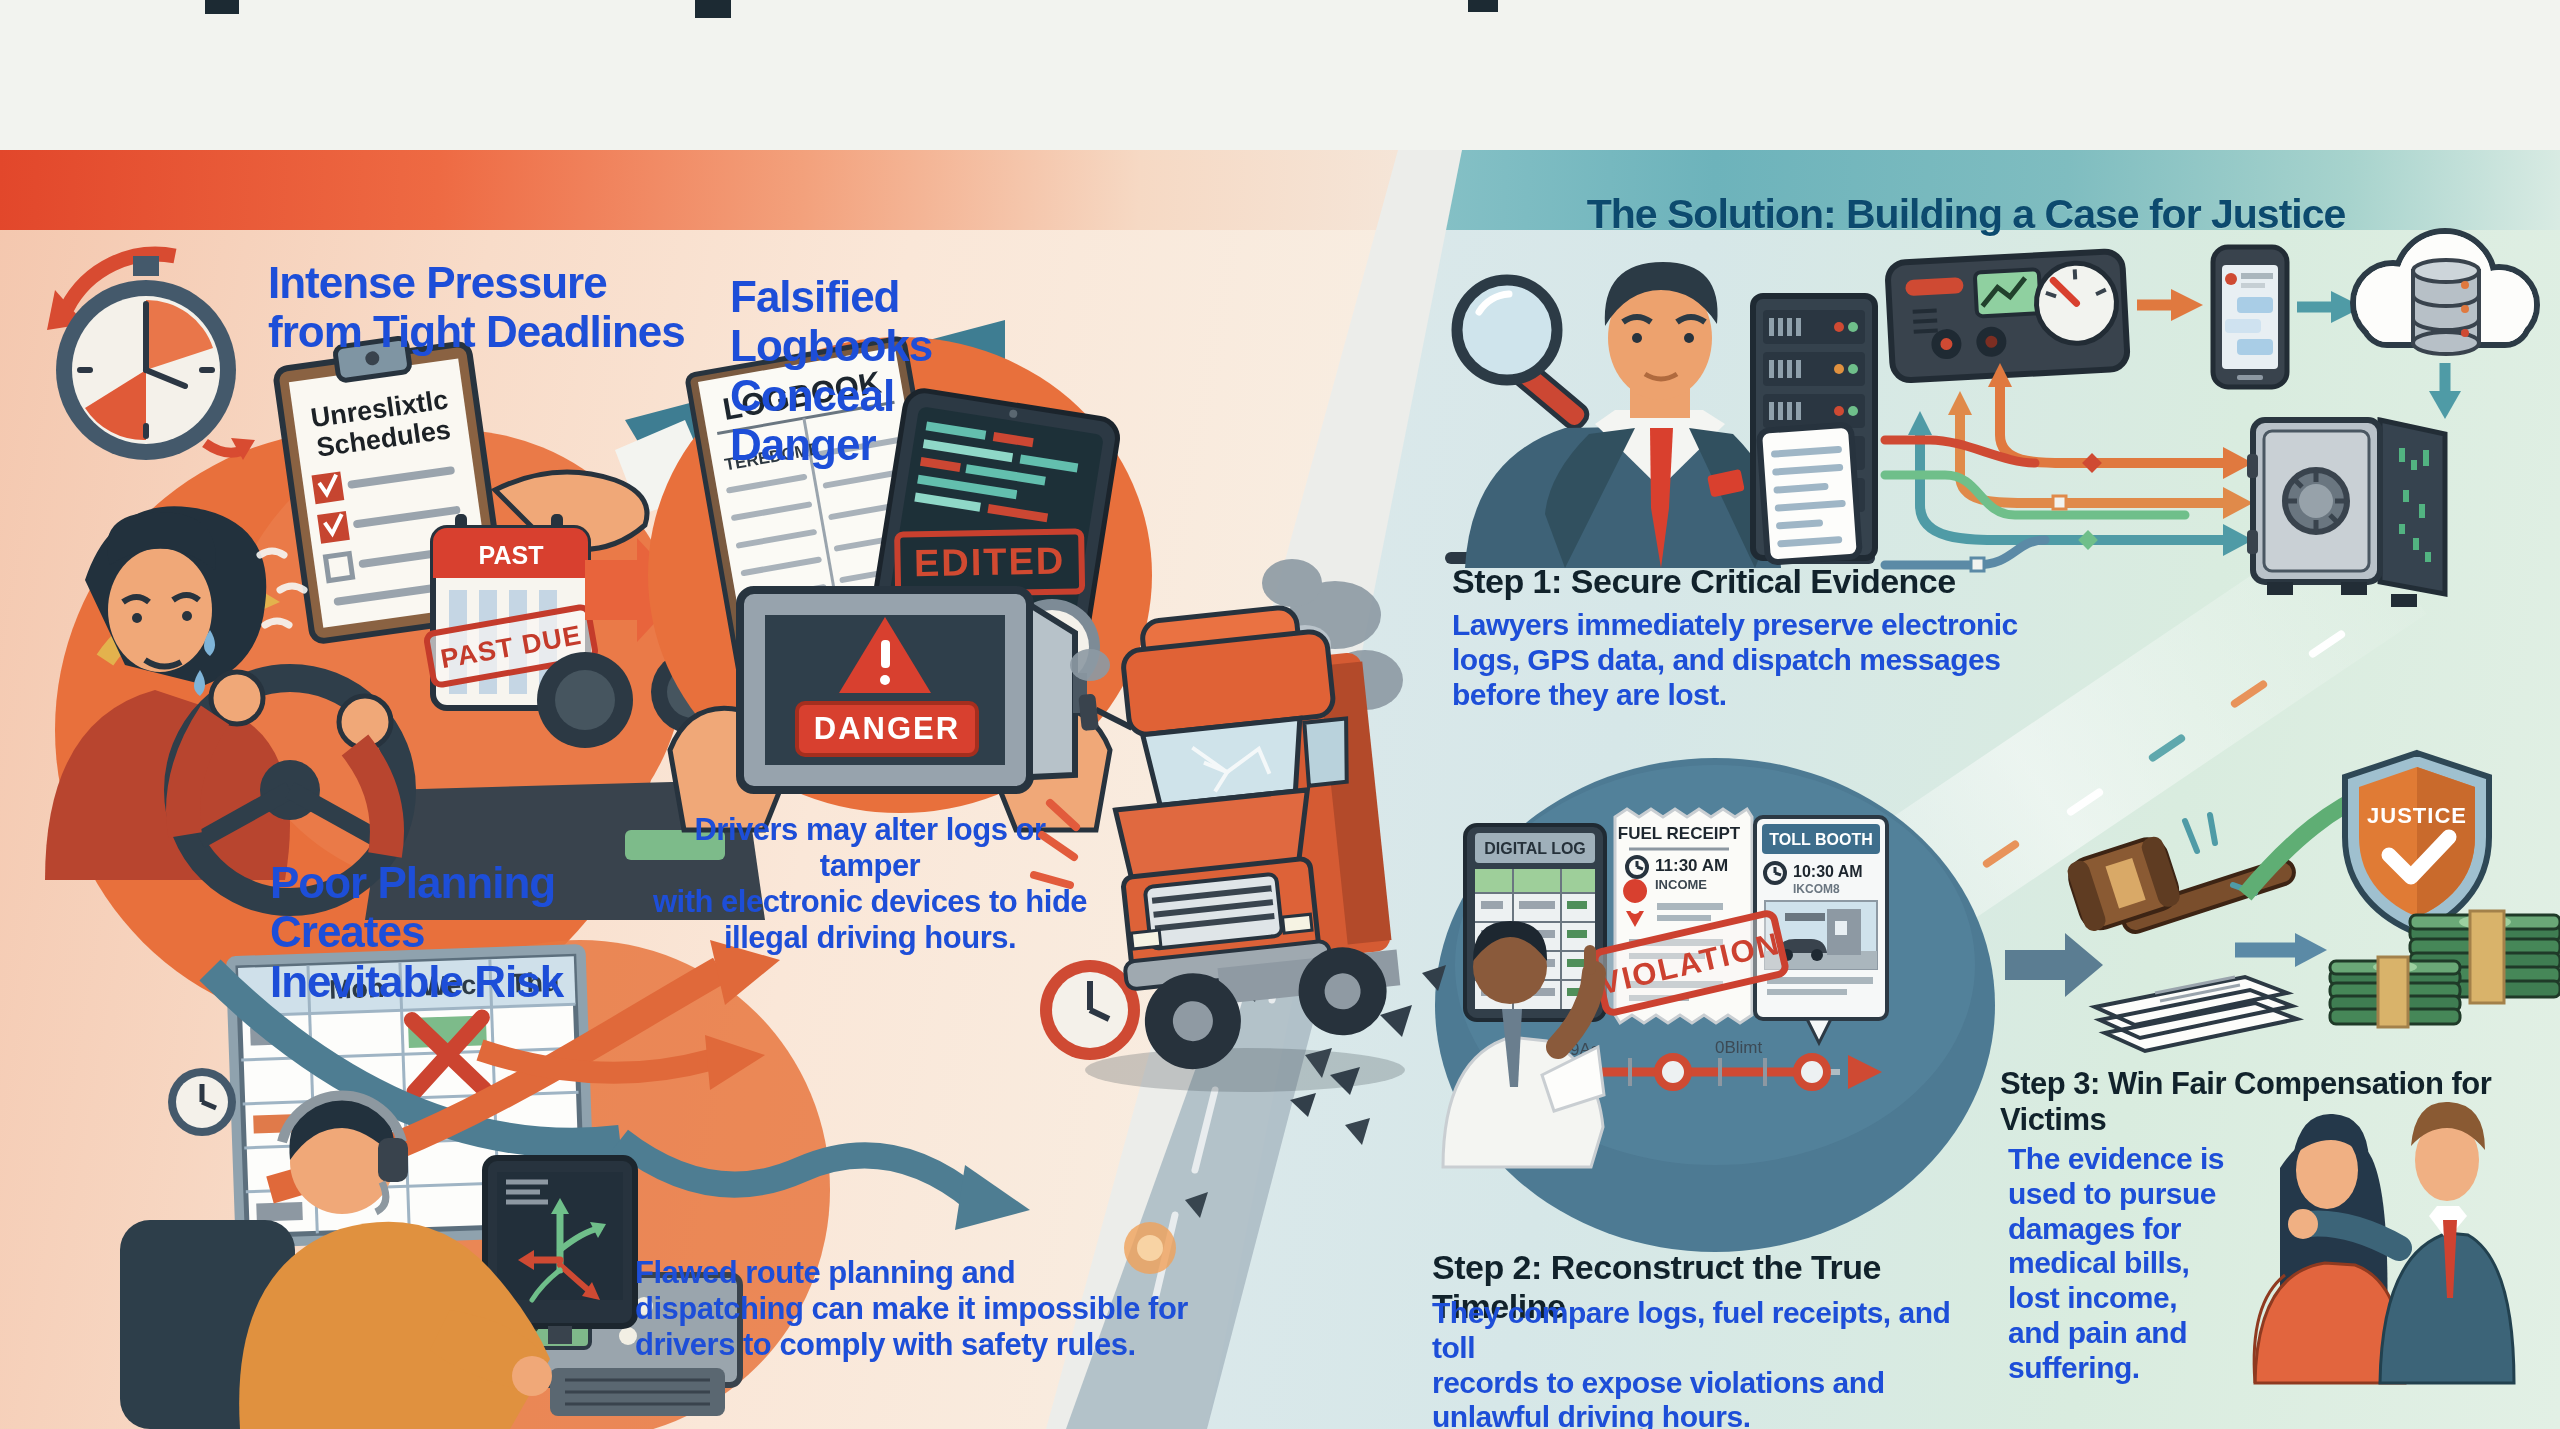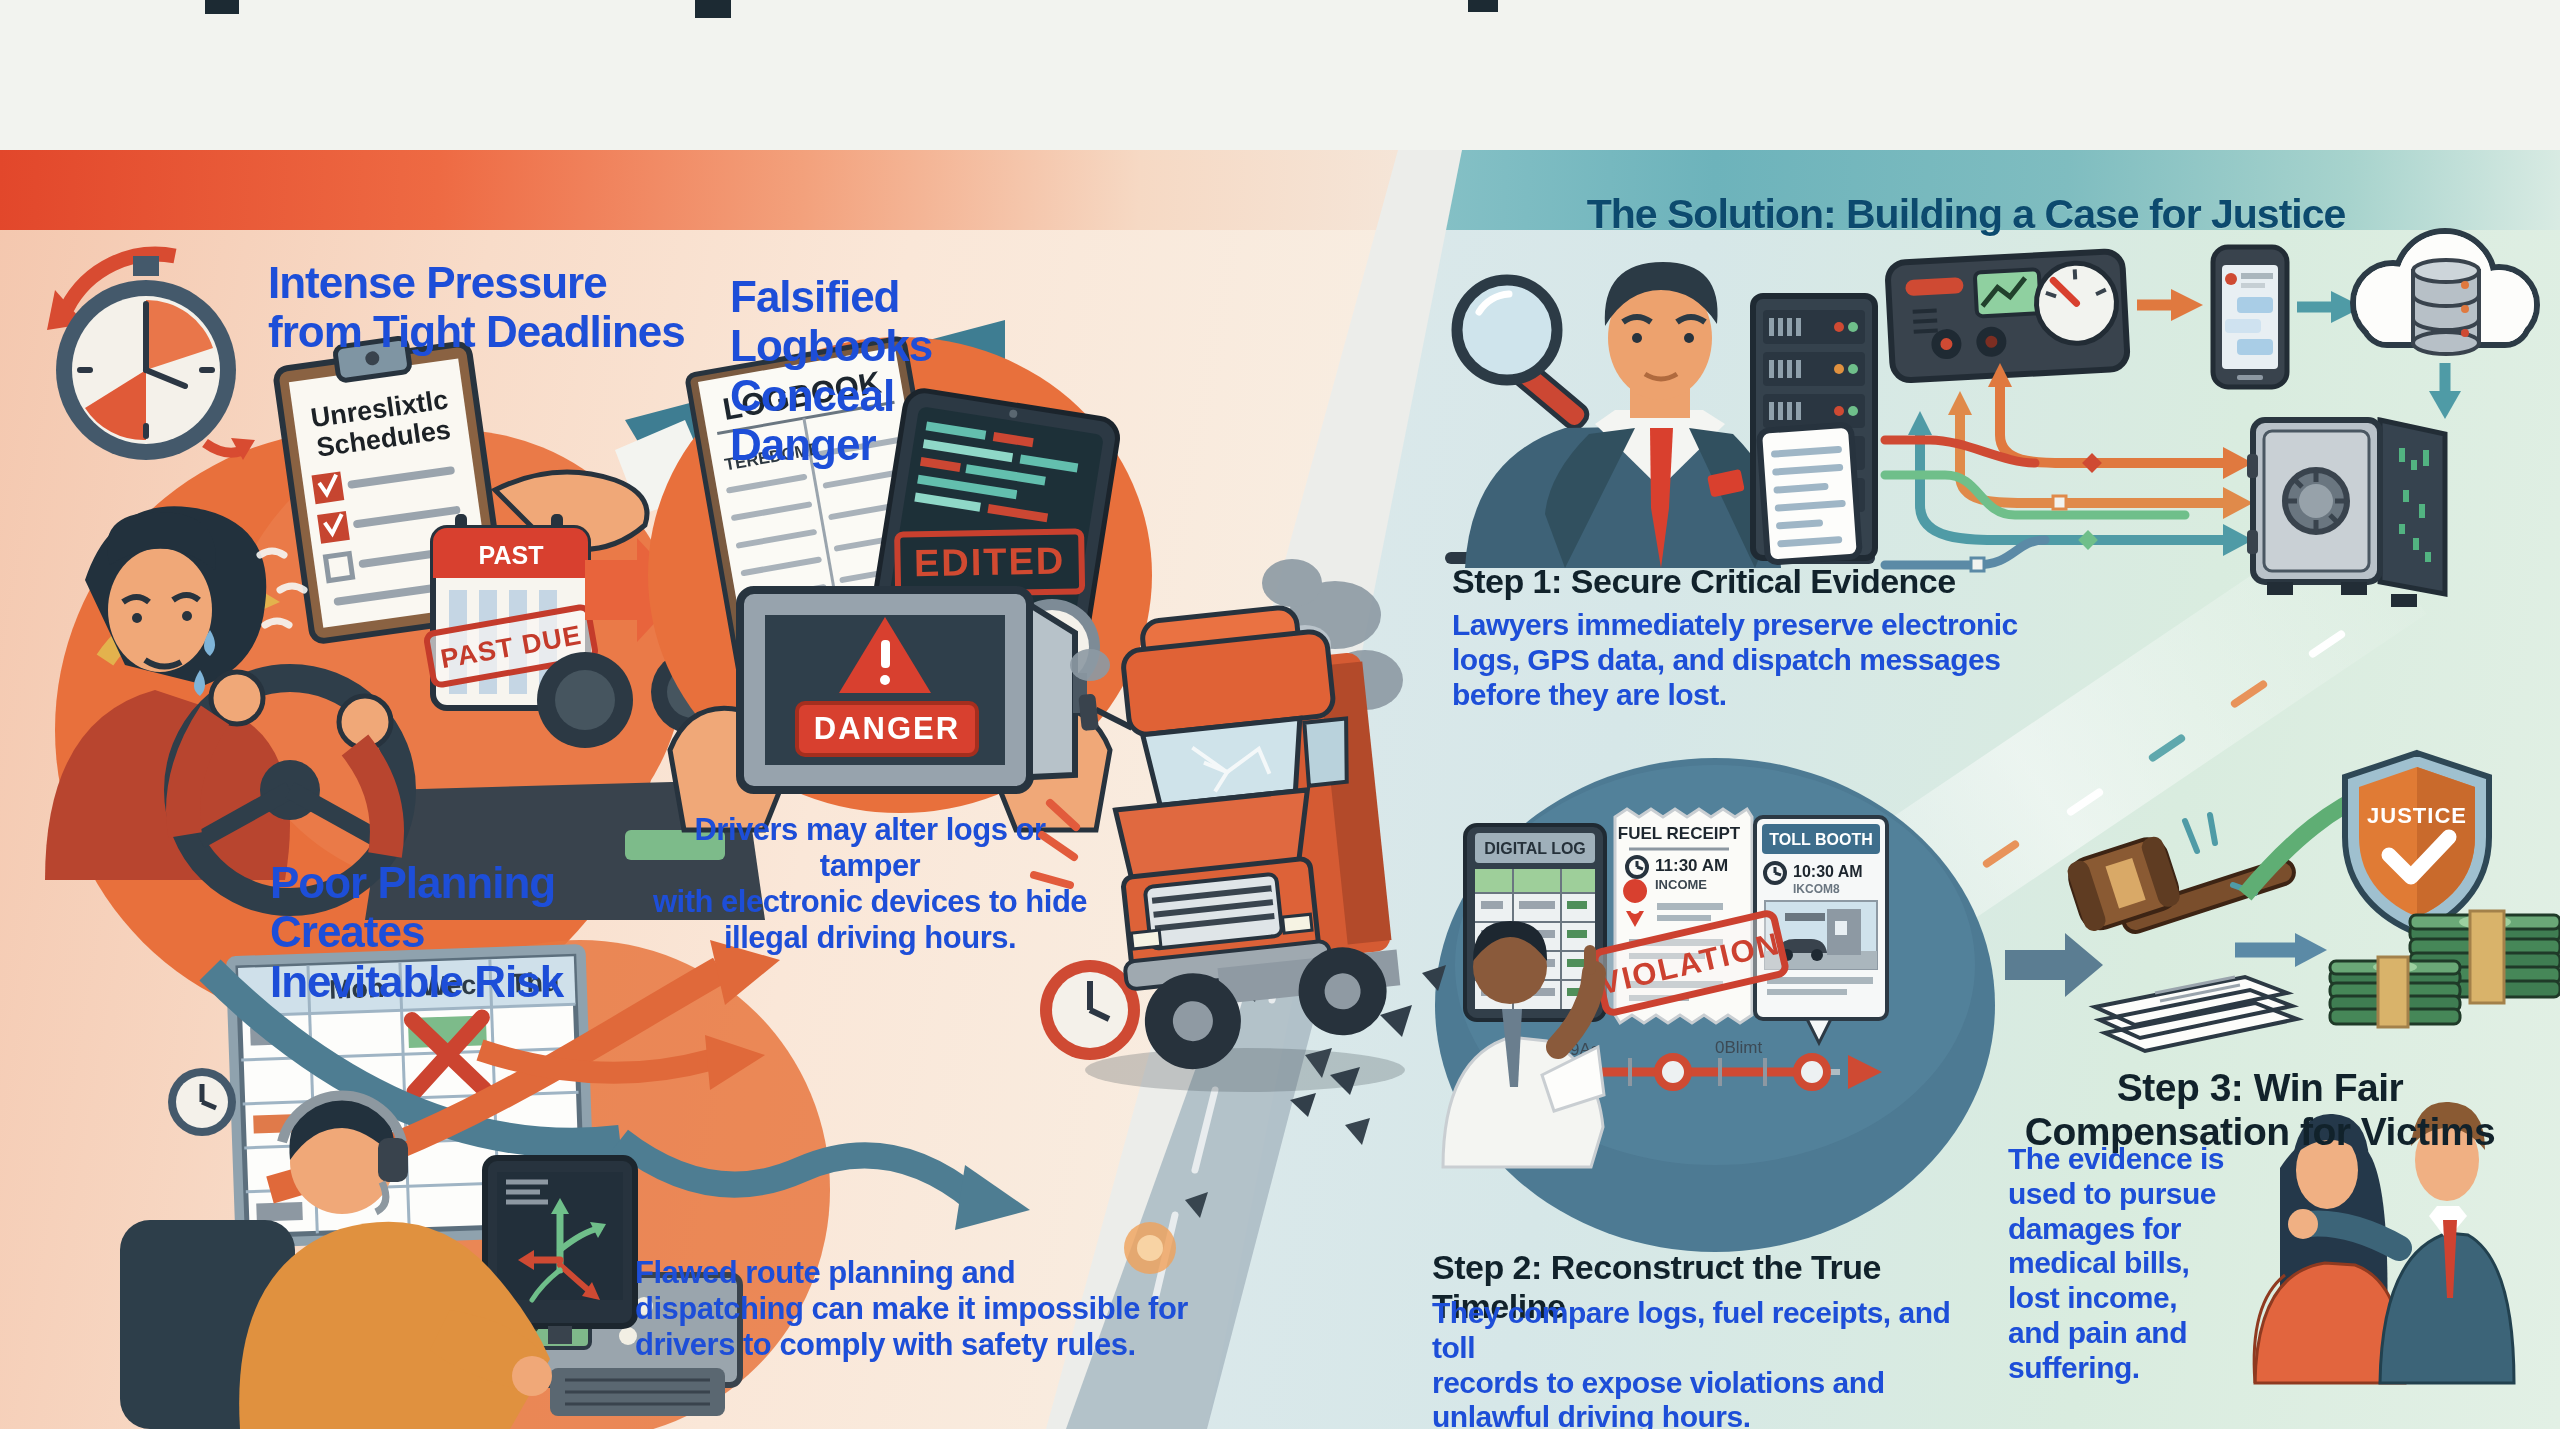--- a/index.html
+++ b/index.html
@@ -807,21 +807,21 @@
         <rect x="0" y="13" width="130" height="15" rx="6" fill="#468758" stroke="#1f3a28" stroke-width="3"></rect>
         <rect x="0" y="26" width="130" height="15" rx="6" fill="#3f7d52" stroke="#1f3a28" stroke-width="3"></rect>
         <rect x="0" y="39" width="130" height="15" rx="6" fill="#468758" stroke="#1f3a28" stroke-width="3"></rect>
         <rect x="0" y="-9" width="130" height="13" rx="6" fill="#6aa877" stroke="#1f3a28" stroke-width="3"></rect>
         <ellipse cx="65" cy="-3" rx="22" ry="6" fill="#9ccf9f"></ellipse>
         <rect x="48" y="-13" width="30" height="70" fill="#d9b36a" stroke="#a3814a" stroke-width="3"></rect>
       </g>
     </g>
   </svg>
 
-  <div class="abs steptitle" style="left:2000px;top:1066px;width:520px;font-size:39px;z-index:6;text-align:center;">Step 3: Win Fair Compensation for Victims</div>
+  <div class="abs steptitle" style="left:2000px;top:1066px;width:520px;font-size:31px;z-index:6;">Step 3: Win Fair Compensation for Victims</div>
   <div class="abs body ml" style="left:2008px;top:1142px;width:220px;font-size:30px;z-index:6;">The evidence is
 used to pursue
 damages for
 medical bills,
 lost income,
 and pain and
 suffering.</div>
 
   <svg class="abs" style="left:2185px;top:1098px;z-index:5;" width="330" height="285" viewBox="0 0 330 285">
     <g>

